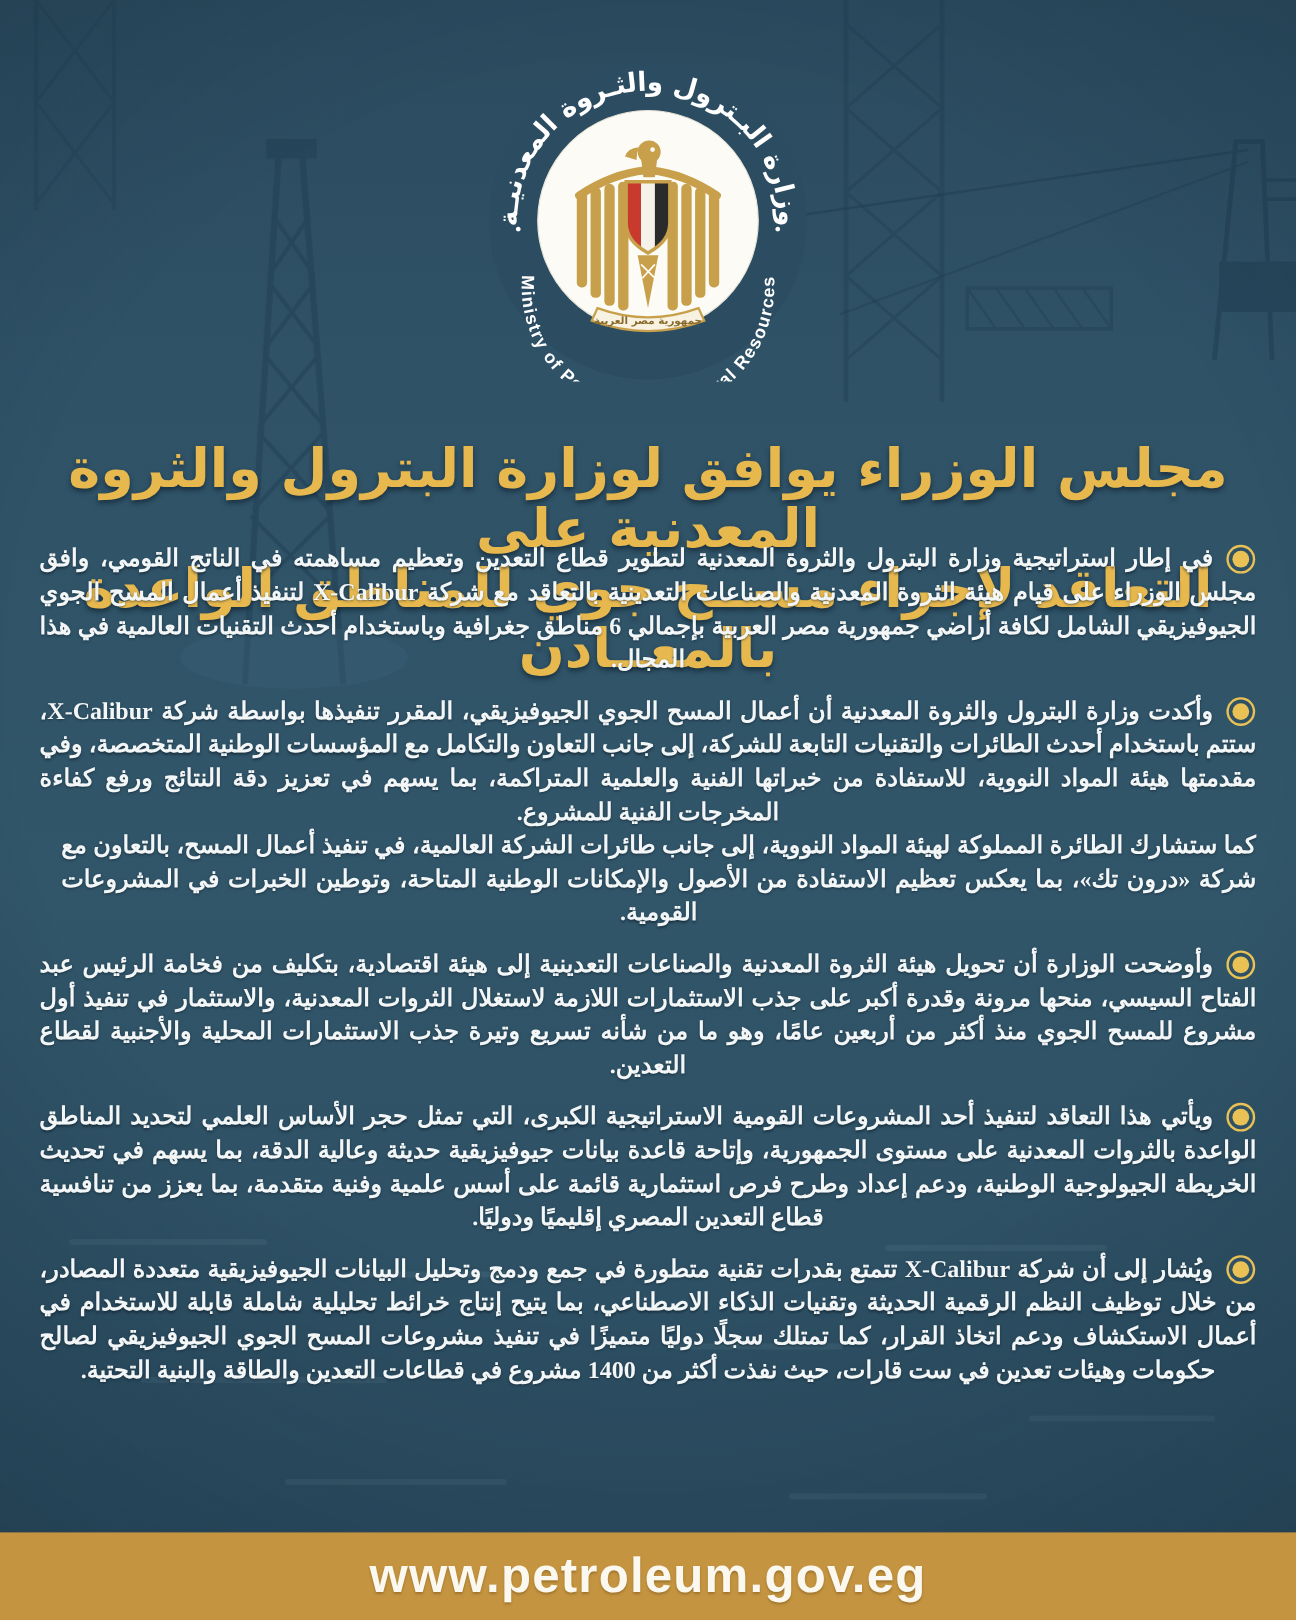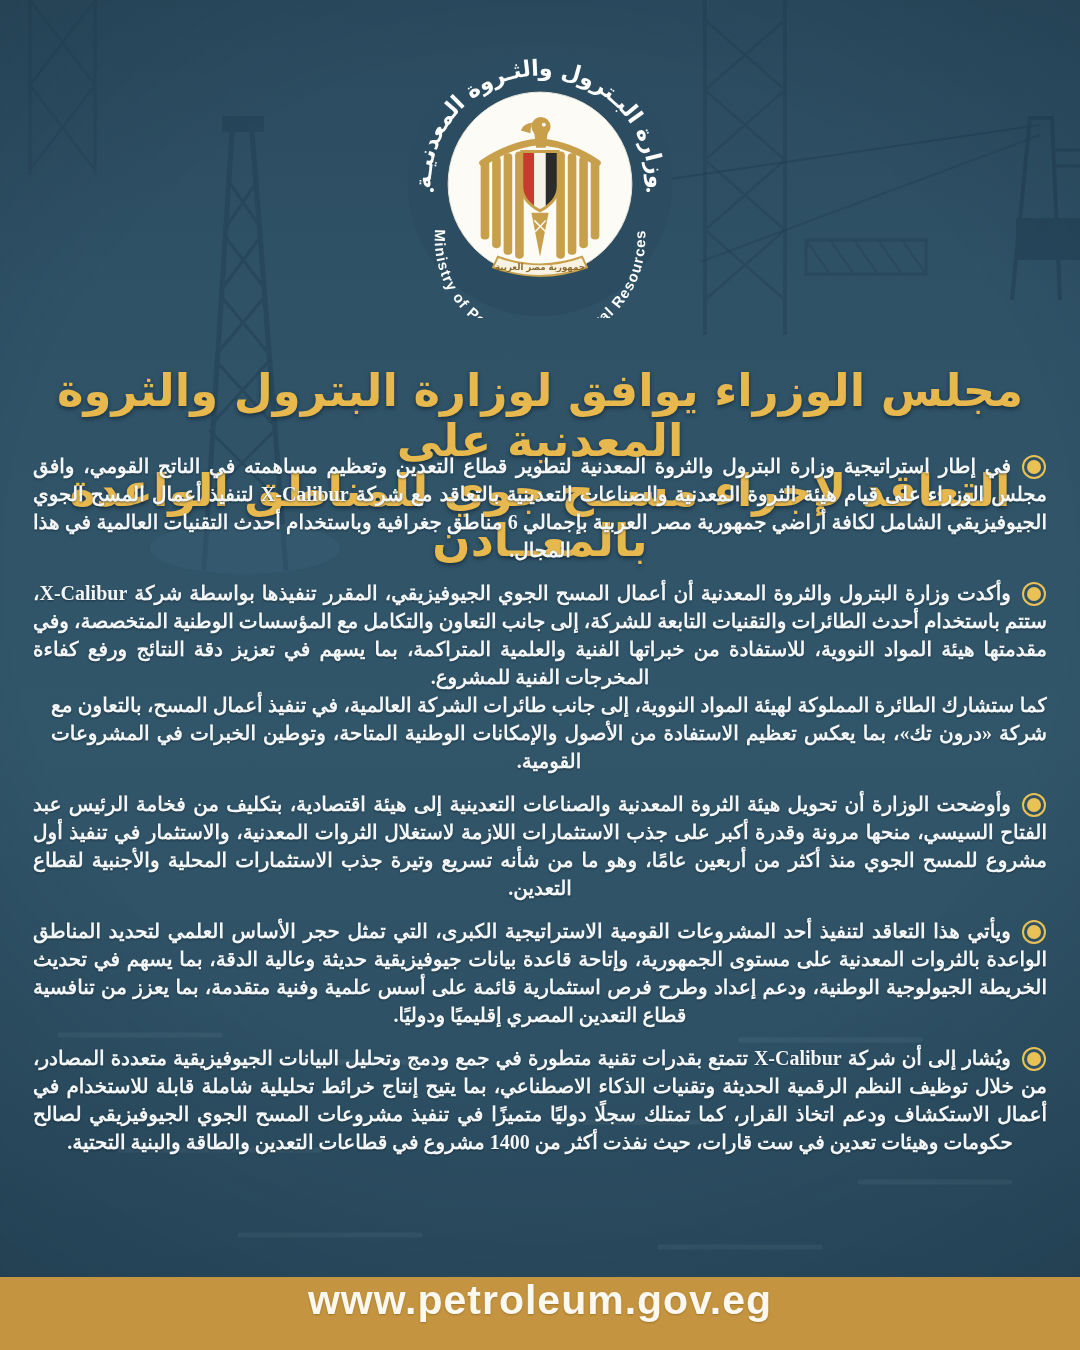--- a/index.html
+++ b/index.html
@@ -26,21 +26,21 @@
     text-align:justify;text-align-last:center;text-shadow:0 1px 2px rgba(8,22,32,.5);
   }
   .bullet{
     display:inline-block;width:14px;height:14px;border-radius:50%;
     background:#e9c155;box-shadow:0 0 0 3px #2f5166,0 0 0 5px #e9c155;
     margin:0 6px 0 16px;vertical-align:-1px;
   }
   .para .sub{display:block;margin-left:18px;}
   .footer{
     position:absolute;left:0;right:0;bottom:0;height:73px;z-index:3;
-    background:#c59440;display:flex;align-items:flex-start;justify-content:center;
+    background:#c59440;display:flex;align-items:center;justify-content:center;
   }
   .footer-url{
     font-family:"Liberation Sans",sans-serif;font-size:41px;font-weight:bold;color:#fbf8ef;
     letter-spacing:1px;text-shadow:0 1px 2px rgba(90,60,10,.35);cursor:pointer;
   }
 </style>
 </head>
 <body>
 
 <div class="page">

